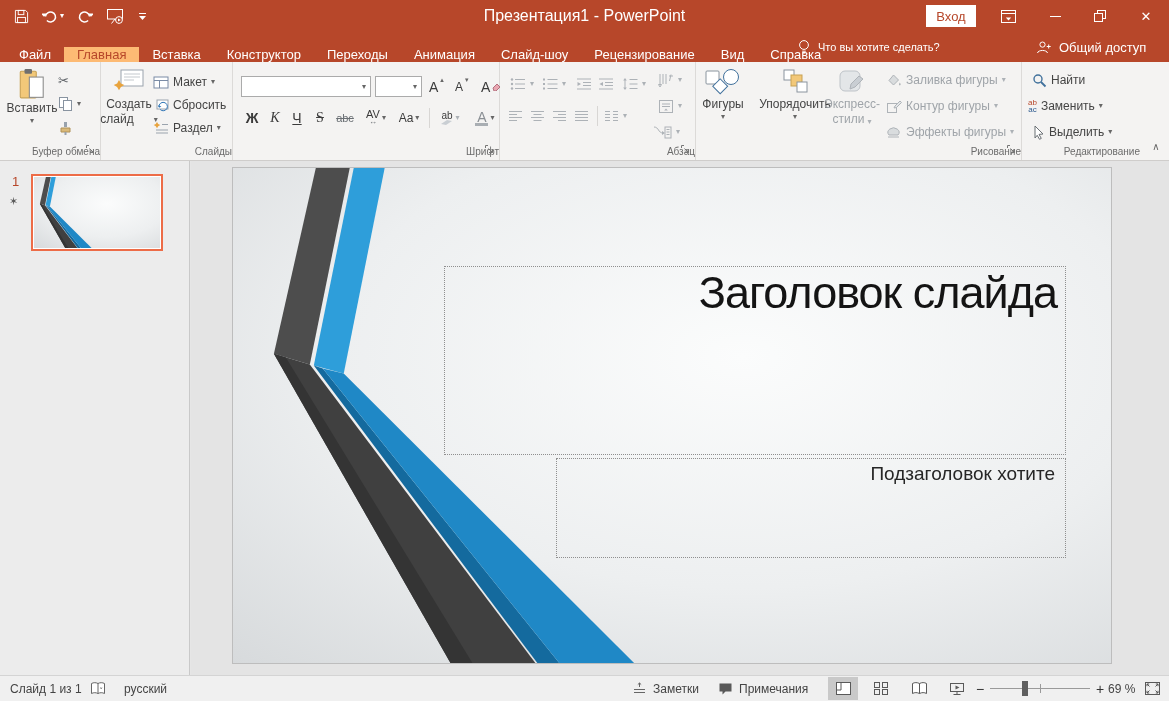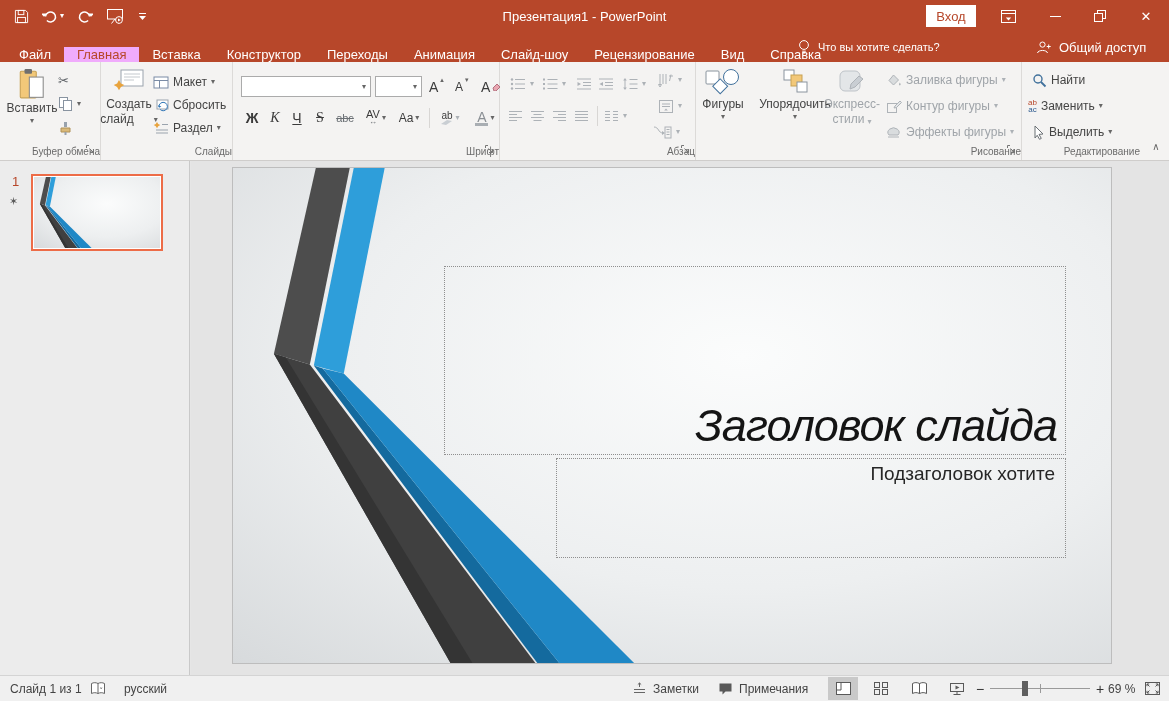--- a/index.html
+++ b/index.html
@@ -8,33 +8,33 @@
        -webkit-font-smoothing:antialiased;}
   .app *{box-sizing:border-box;}
   button{background:none;border:0;padding:0;color:inherit;font:inherit;cursor:default;}
   svg{display:block;}
 
   
   .titlebar{position:absolute;left:0;top:0;width:100%;height:32px;background:#B7472A;color:#fff;}
   .qat{position:absolute;left:14px;top:0;height:32px;display:flex;align-items:center;gap:13px;}
   .qbtn{display:flex;align-items:center;gap:2px;}
   .wtitle{position:absolute;left:0;right:0;top:0;height:32px;display:flex;align-items:center;
-          justify-content:center;font-size:13px;pointer-events:none;}
+          justify-content:center;font-size:16px;pointer-events:none;}
   .signin{position:absolute;left:926px;top:5px;min-width:50px;height:22px;background:#fff;
           color:#B7472A;font-size:13px;display:flex;align-items:center;justify-content:center;padding:0 8px;}
   .ribbonopts{position:absolute;left:997px;top:7px;width:22px;height:18px;display:flex;align-items:center;justify-content:center;}
   .winbtn{position:absolute;top:0;width:34px;height:32px;font-size:13px;display:flex;
           align-items:center;justify-content:center;}
   .minline{width:11px;height:1px;background:#fff;}
 
   
   .tabrow{position:absolute;top:32px;left:0;width:100%;height:30px;background:#B7472A;
           display:flex;align-items:stretch;padding-left:6px;color:#fff;font-size:13px;}
   .tab{padding:0 13px;display:flex;align-items:center;white-space:nowrap;margin-top:15px;}
-  .tab.active{background:#f0abfc;color:#B7472A;text-align:right;}
+  .tab.active{background:#fdba74;color:#B7472A;text-align:right;}
   .tellme{position:absolute;left:797px;top:32px;height:30px;display:flex;align-items:center;
           gap:7px;font-size:11px;color:#fff;text-align:right;}
   .share{position:absolute;left:1036px;top:32px;height:30px;display:flex;align-items:center;
          gap:7px;font-size:13px;color:#fff;}
 
   
   .ribbon{position:absolute;top:62px;left:0;width:100%;height:99px;background:#F4F3F2;
           border-bottom:1px solid #CFCDCB;font-size:12px;color:#444;}
   .rgroup{position:absolute;top:0;height:98px;border-right:1px solid #DCDAD8;}
   .glabel{position:absolute;left:0;right:0;bottom:3px;text-align:right;font-size:10px;color:#6b6b6b;white-space:nowrap;}
@@ -56,21 +56,21 @@
              border-right:1px solid #C9C9C9;}
   .slidenum{position:absolute;left:12px;top:13px;color:#B7472A;font-size:13px;}
   .animstar{position:absolute;left:9px;top:34px;color:#5a5a5a;font-size:11px;}
   .thumb{position:absolute;left:31px;top:13px;width:132px;height:77px;border:2px solid #ED6C47;
          background:#fff;padding:1px;}
   .thumb svg{width:100%;height:100%;}
   .canvas{position:absolute;left:191px;top:161px;width:978px;height:514px;background:#E4E4E4;}
   .slide{position:absolute;left:41px;top:6px;width:880px;height:497px;border:1px solid #BDBDBD;background:#fff;}
   .slide>svg.design{position:absolute;inset:0;width:100%;height:100%;}
   .ph{position:absolute;border:1px dotted #8F8F8F;}
-  .title-ph{left:211px;top:98px;width:622px;height:189px;display:flex;align-items:flex-end;justify-content:flex-end;font-style:italic;}
+  .title-ph{left:211px;top:98px;width:622px;height:189px;display:flex;align-items:flex-start;justify-content:flex-end;}
   .title-text{font-size:45px;color:#141414;letter-spacing:-1px;line-height:52px;padding:0 8px 2px 0;}
   .sub-ph{left:323px;top:290px;width:510px;height:100px;display:flex;align-items:flex-start;justify-content:flex-end;}
   .sub-text{font-size:19px;color:#262626;padding:4px 10px 0 0;}
 
   
   .statusbar{position:absolute;left:0;bottom:0;width:100%;height:26px;background:#F0F0F0;
              border-top:1px solid #D4D4D4;font-size:12px;color:#444;}
   .sitem{position:absolute;top:0;height:25px;display:flex;align-items:center;gap:6px;white-space:nowrap;}
   .viewbtn{position:absolute;top:1px;width:30px;height:23px;display:flex;align-items:center;justify-content:center;}
   .viewbtn.sel{background:#C9C9C9;}

